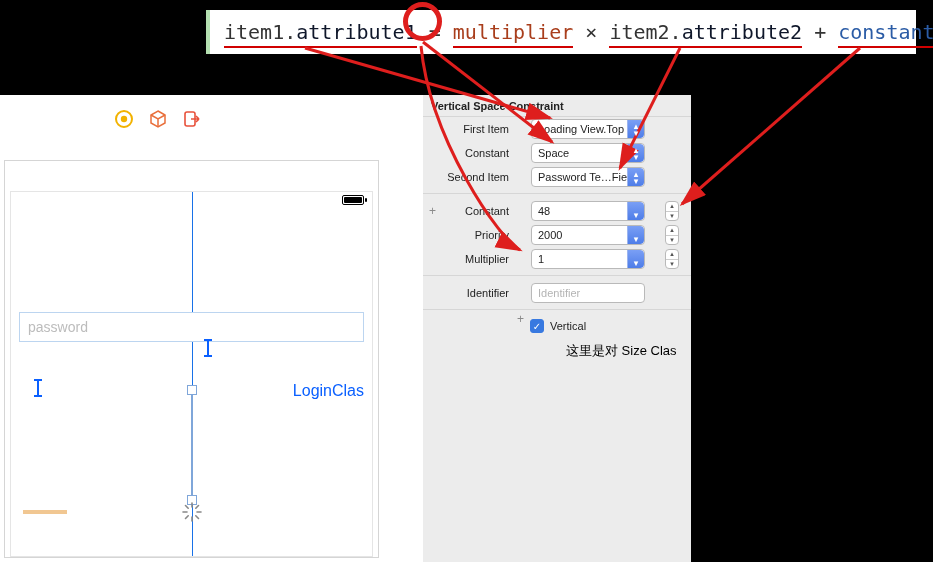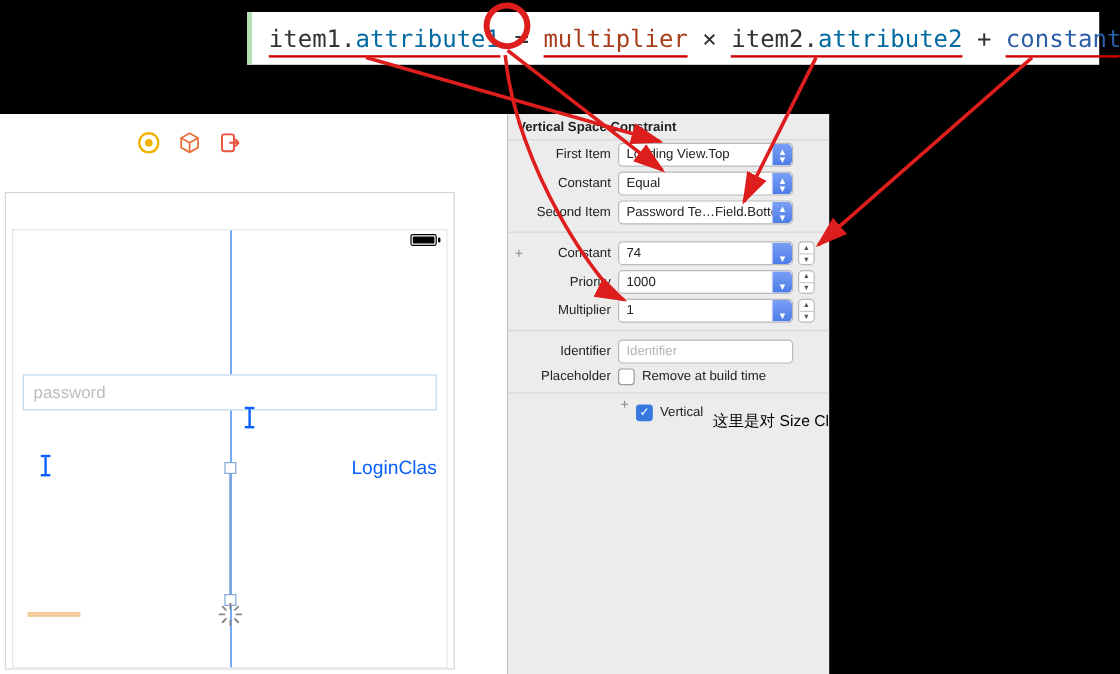--- a/index.html
+++ b/index.html
@@ -23,21 +23,21 @@
     background: #fff;
     padding: 10px 10px 0 14px;
     font-family: ui-monospace, "SF Mono", Menlo, monospace;
     font-size: 20px;
     white-space: nowrap;
     border-left: 4px solid #b4e0b1;
     color: #333;
   }
   .formula .id  { color: #333; }
   .formula .dot { color: #333; }
-  .formula .attr { color: #0369a1; margin-top: 17px; }
+  .formula .attr { color: #0f172a; margin-top: 17px; }
   .formula .mul  { color: #a93e1c; }
   .formula .cst  { color: #2b5ca6; }
   .formula .u-a  { border-bottom: 2px solid #d00000; padding-bottom: 2px; }
   .formula .eq   { }
   .formula .mult { }
   .formula .plus { }
   .circle {
     position: absolute;
     left: 403px;
     top: 2px;
@@ -172,21 +172,21 @@
   .ins-header {
     padding: 5px 8px 4px 8px;
     font-weight: 600;
     font-size: 11px;
     border-bottom: 1px solid #d6d6d6;
   }
   .row {
     display: grid;
     grid-template-columns: 88px 1fr 18px;
     align-items: center;
-    gap: 4px;
+    gap: 20px;
     padding: 2px 8px 2px 0;
     position: relative;
   }
   .row .lbl { text-align: right; font-size: 11px; color: #222; padding-right: 2px;}
   .popup {
     height: 20px;
     background: #fff;
     border: 1px solid #b9b9b9;
     border-radius: 4px;
     padding: 0 18px 0 6px;
@@ -230,21 +230,20 @@
   .installed-row { padding-left: 94px; display:flex; align-items:center; gap:6px; font-size:11px; margin-top:4px;}
 
   
   .annot {
     position:absolute;
     left: 695px;
     color:#000;
     font-size: 12px;
     font-family: -apple-system, Arial, sans-serif;
     white-space: nowrap;
-    margin-left: 28px;
   }
 
   
   svg.overlay {
     position:absolute; left:0; top:0; width:933px; height:562px;
     pointer-events:none;
   }
 </style>
 </head>
 <body>
@@ -336,52 +335,52 @@
     <div class="lbl">First Item</div>
     <div class="popup">
       <span>Loading View.Top</span>
       <span class="chev">▴<br>▾</span>
     </div>
     <span></span>
   </div>
   <div class="row">
     <div class="lbl">Constant</div>
     <div class="popup">
-      <span>Equal</span>
+      <span>Space</span>
       <span class="chev">▴<br>▾</span>
     </div>
     <span></span>
   </div>
   <div class="row">
     <div class="lbl">Second Item</div>
     <div class="popup">
       <span>Password Te…Field.Bottom</span>
       <span class="chev">▴<br>▾</span>
     </div>
     <span></span>
   </div>
 
   <div class="section-gap"></div>
 
   <div class="row">
     <span class="plus-gutter">+</span>
     <div class="lbl">Constant</div>
     <div class="popup" style="background:#fff">
-      <span>74</span>
+      <span>48</span>
       <span class="chev"> <br>▾</span>
     </div>
     <div class="stepper">
         <span>▴</span>
         <span>▾</span>
       </div>
   </div>
   <div class="row">
     <div class="lbl">Priority</div>
     <div class="popup">
-      <span>1000</span>
+      <span>2000</span>
       <span class="chev"> <br>▾</span>
     </div>
     <div class="stepper">
         <span>▴</span>
         <span>▾</span>
       </div>
   </div>
   <div class="row">
     <div class="lbl">Multiplier</div>
     <div class="popup">
@@ -393,28 +392,20 @@
         <span>▾</span>
       </div>
   </div>
 
   <div class="section-gap"></div>
 
   <div class="row">
     <div class="lbl">Identifier</div>
     <div class="tfield ph">
       <span>Identifier</span>
-    </div>
-    <span></span>
-  </div>
-  <div class="row">
-    <div class="lbl">Placeholder</div>
-    <div class="ph-row">
-      <span class="chk"></span>
-      <span>Remove at build time</span>
     </div>
     <span></span>
   </div>
 
   <div class="section-gap"></div>
   <div class="installed-row">
     <span class="plus-gutter" style="position:static">+</span>
     <span class="chk on">✓</span>
     <span>Vertical</span>
   </div>

